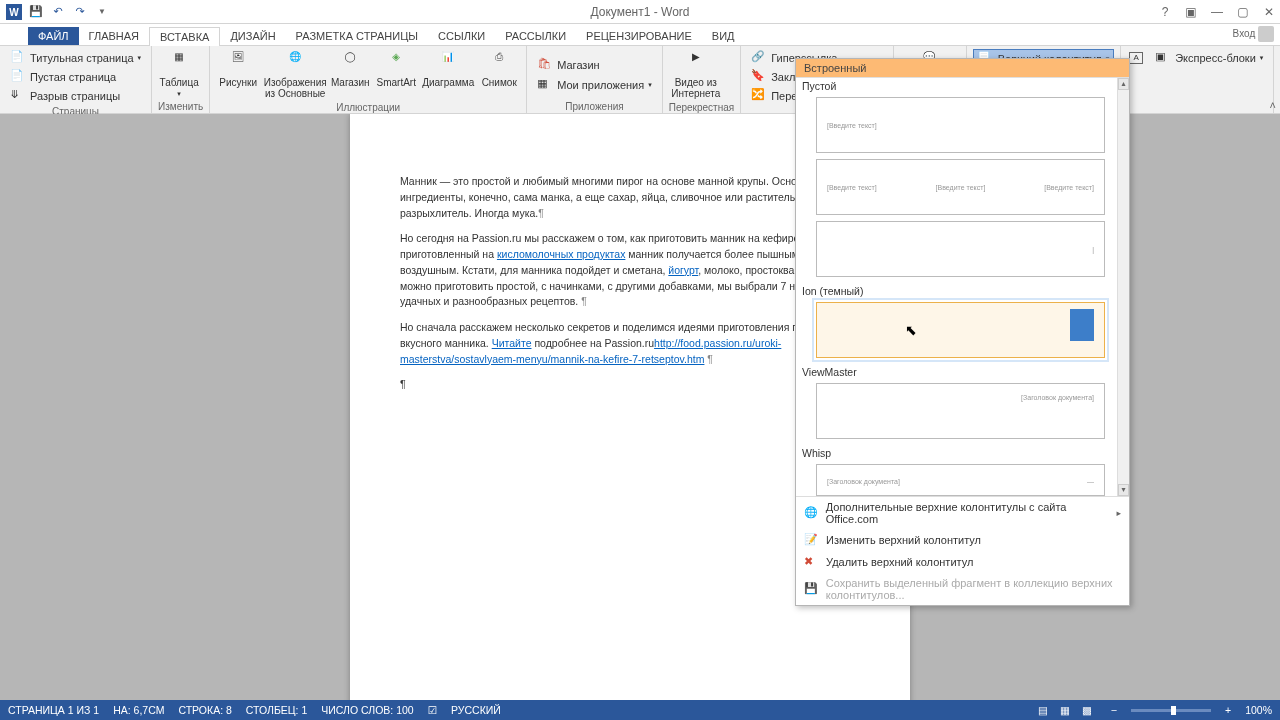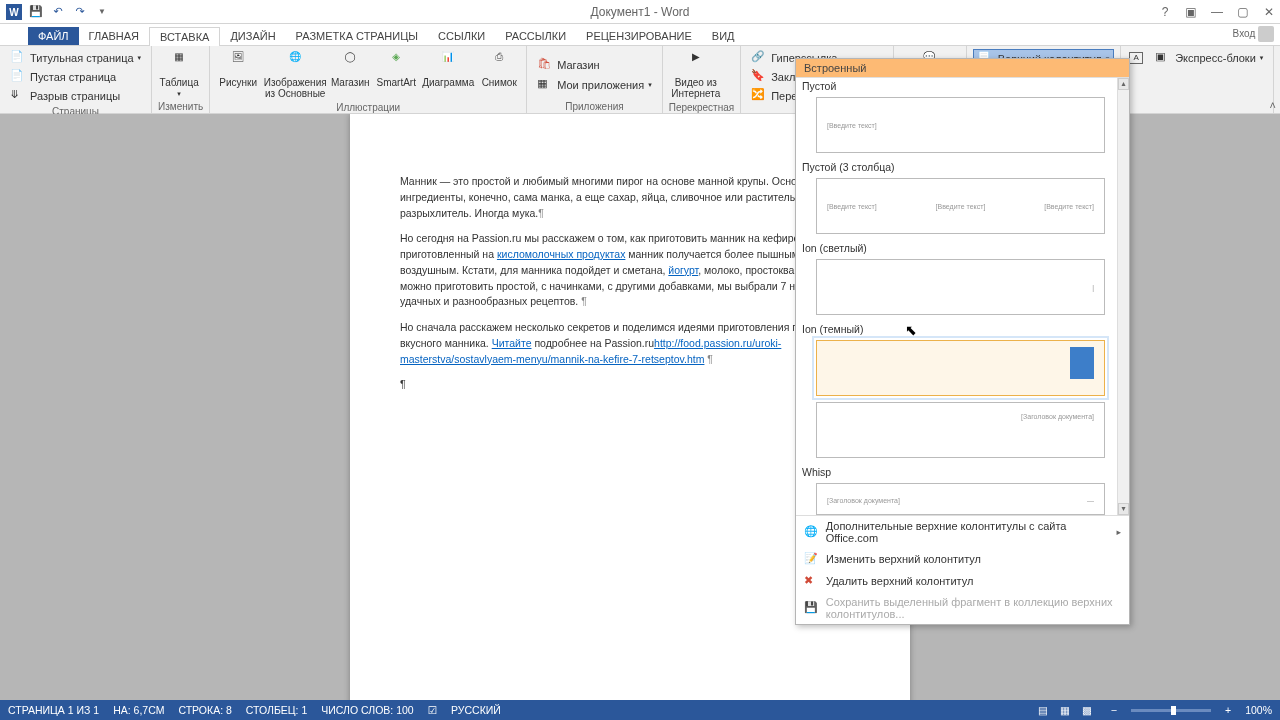--- a/index.html
+++ b/index.html
@@ -272,38 +272,37 @@
 
 <div class="gallery">
   <div class="gallery-header">Встроенный</div>
   <div class="gallery-body">
     <div class="section-label">Пустой</div>
     <div class="preview">
       <div class="preview-inner" style="justify-content:flex-start;align-items:center">
           <span class="ph-text">[Введите текст]</span>
         </div>
     </div>
-    <div class="section-label">Пустой (3 столбца)</div>
     <div class="preview">
       <div class="preview-inner" style="justify-content:space-between;align-items:center">
         <span class="ph-text">[Введите текст]</span>
           <span class="ph-text">[Введите текст]</span>
           <span class="ph-text">[Введите текст]</span>
       </div>
     </div>
-    <div class="section-label">Ion (светлый)</div>
     <div class="preview">
       <div class="preview-inner" style="justify-content:flex-end;align-items:center">
           <span class="ph-text">|</span>
         </div>
     </div>
     <div class="section-label">Ion (темный)</div>
     <div class="preview highlight">
       <div class="ion-dark-block"></div>
     </div>
+    <div class="section-label">ViewMaster</div>
     <div class="preview">
       <div class="preview-inner" style="justify-content:flex-end;align-items:flex-start">
           <span class="ph-text">[Заголовок документа]</span>
         </div>
     </div>
     <div class="section-label">Whisp</div>
     <div class="preview" style="height:32px;margin-bottom:0">
       <div class="preview-inner" style="justify-content:space-between;align-items:flex-end">
           <span class="ph-text">[Заголовок документа]</span>
           <span class="ph-text">—</span>

